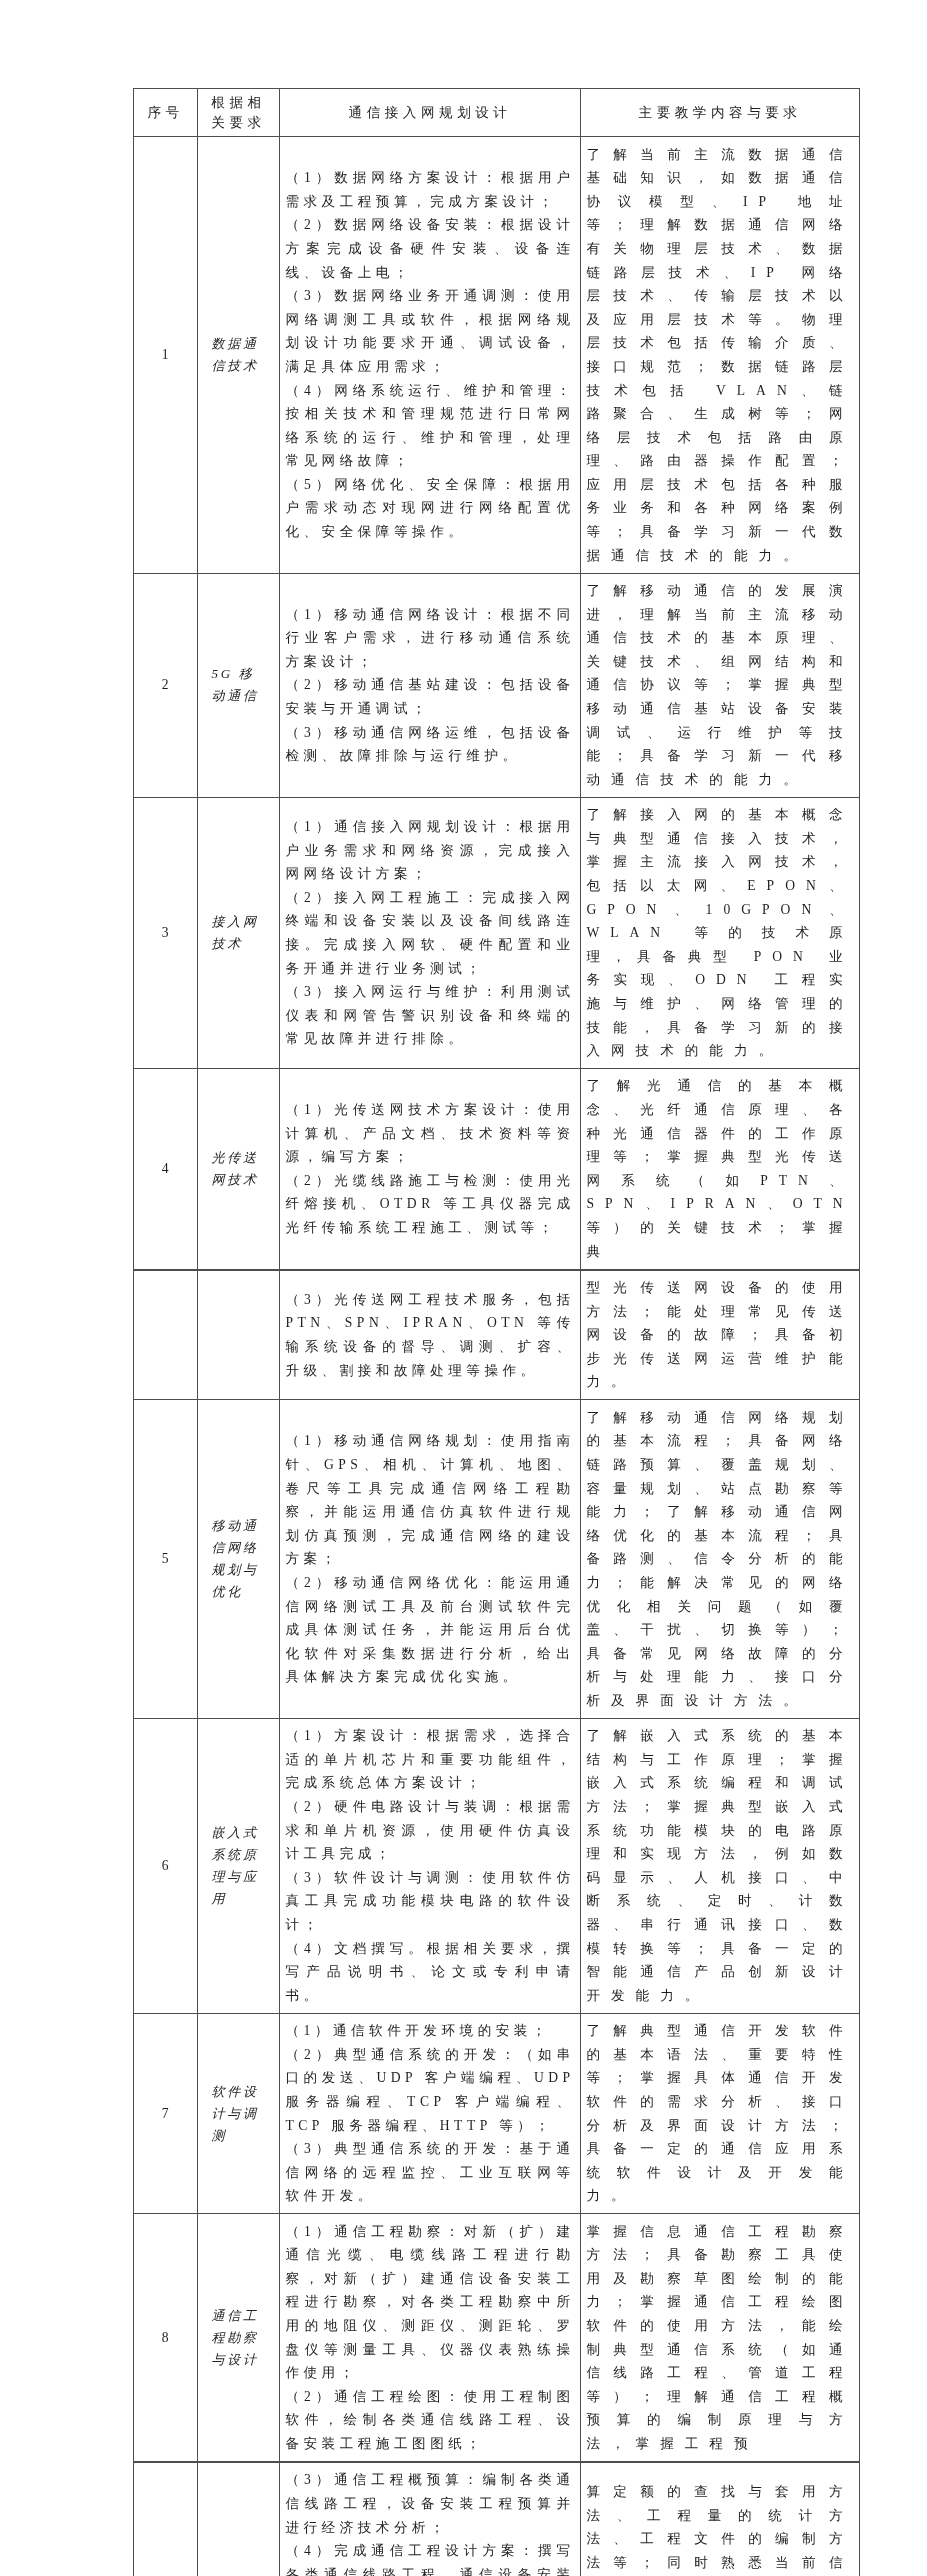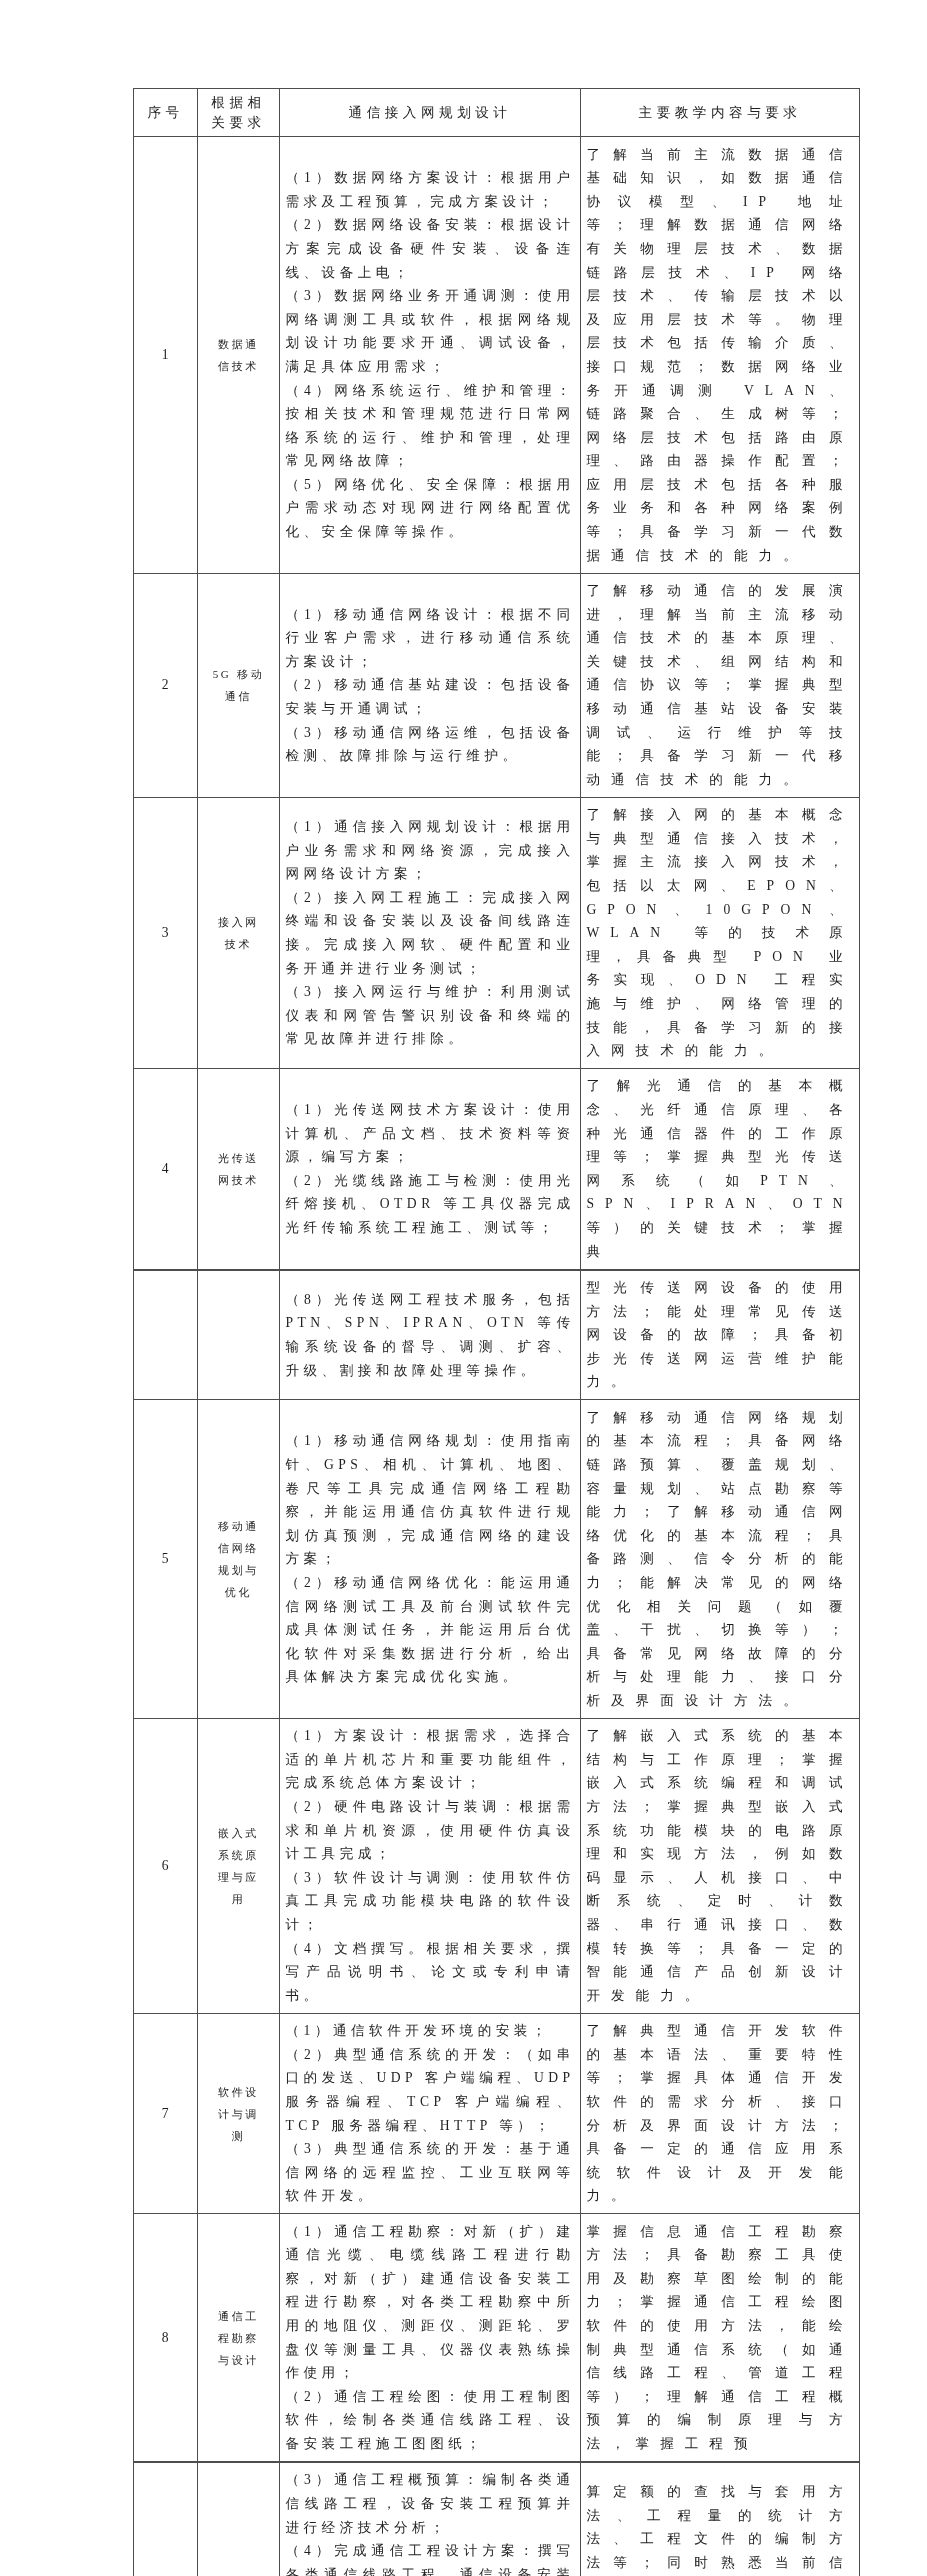--- a/index.html
+++ b/index.html
@@ -34,25 +34,25 @@
     line-height:20px;
     padding:3.6px 1.8px;
   }
   th.h-course { padding:3.6px 12.7px; }
   .c-num {
     text-align:center;
     font-size:13.6px;
     letter-spacing:0.9px;
   }
   .c-course {
-    text-align:center;
-    font-size:11px;
+    font-size:13px;
     letter-spacing:2.7px;
     line-height:22px;
     padding:3.6px 13.6px;
+    font-style:italic;
   }
   .c-tasks {
     font-size:13.6px;
     line-height:23.6px;
     letter-spacing:4.5px;
     text-align:justify;
     padding:5.4px 5.4px;
     white-space:pre-line;
   }
   .c-content {
@@ -86,21 +86,21 @@
     </thead>
     <tbody>
       <tr>
         <td class="c-num">1</td>
         <td class="c-course">数据通信技术</td>
         <td class="c-tasks">（1）数据网络方案设计：根据用户需求及工程预算，完成方案设计；
 （2）数据网络设备安装：根据设计方案完成设备硬件安装、设备连线、设备上电；
 （3）数据网络业务开通调测：使用网络调测工具或软件，根据网络规划设计功能要求开通、调试设备，满足具体应用需求；
 （4）网络系统运行、维护和管理：按相关技术和管理规范进行日常网络系统的运行、维护和管理，处理常见网络故障；
 （5）网络优化、安全保障：根据用户需求动态对现网进行网络配置优化、安全保障等操作。</td>
-        <td class="c-content">了解当前主流数据通信基础知识，如数据通信协议模型、IP 地址等；理解数据通信网络有关物理层技术、数据链路层技术、IP 网络层技术、传输层技术以及应用层技术等。物理层技术包括传输介质、接口规范；数据网络业务开通调测 VLAN、链路聚合、生成树等；网络层技术包括路由原理、路由器操作配置；应用层技术包括各种服务业务和各种网络案例等；具备学习新一代数据通信技术的能力。</td>
+        <td class="c-content">了解当前主流数据通信基础知识，如数据通信协议模型、IP 地址等；理解数据通信网络有关物理层技术、数据链路层技术、IP 网络层技术、传输层技术以及应用层技术等。物理层技术包括传输介质、接口规范；数据链路层技术包括 VLAN、链路聚合、生成树等；网络层技术包括路由原理、路由器操作配置；应用层技术包括各种服务业务和各种网络案例等；具备学习新一代数据通信技术的能力。</td>
       </tr>
       <tr>
         <td class="c-num">2</td>
         <td class="c-course">5G 移动通信</td>
         <td class="c-tasks">（1）移动通信网络设计：根据不同行业客户需求，进行移动通信系统方案设计；
 （2）移动通信基站建设：包括设备安装与开通调试；
 （3）移动通信网络运维，包括设备检测、故障排除与运行维护。</td>
         <td class="c-content">了解移动通信的发展演进，理解当前主流移动通信技术的基本原理、关键技术、组网结构和通信协议等；掌握典型移动通信基站设备安装调试、运行维护等技能；具备学习新一代移动通信技术的能力。</td>
       </tr>
       <tr>
@@ -114,21 +114,21 @@
       <tr>
         <td class="c-num">4</td>
         <td class="c-course">光传送网技术</td>
         <td class="c-tasks">（1）光传送网技术方案设计：使用计算机、产品文档、技术资料等资源，编写方案；
 （2）光缆线路施工与检测：使用光纤熔接机、OTDR 等工具仪器完成光纤传输系统工程施工、测试等；</td>
         <td class="c-content">了解光通信的基本概念、光纤通信原理、各种光通信器件的工作原理等；掌握典型光传送网系统（如PTN、SPN、IPRAN、OTN等）的关键技术；掌握典</td>
       </tr>
       <tr class="cont">
         <td class="c-num"></td>
         <td class="c-course"></td>
-        <td class="c-tasks">（8）光传送网工程技术服务，包括PTN、SPN、IPRAN、OTN 等传输系统设备的督导、调测、扩容、升级、割接和故障处理等操作。</td>
+        <td class="c-tasks">（3）光传送网工程技术服务，包括PTN、SPN、IPRAN、OTN 等传输系统设备的督导、调测、扩容、升级、割接和故障处理等操作。</td>
         <td class="c-content">型光传送网设备的使用方法；能处理常见传送网设备的故障；具备初步光传送网运营维护能力。</td>
       </tr>
       <tr>
         <td class="c-num">5</td>
         <td class="c-course">移动通信网络规划与优化</td>
         <td class="c-tasks">（1）移动通信网络规划：使用指南针、GPS、相机、计算机、地图、卷尺等工具完成通信网络工程勘察，并能运用通信仿真软件进行规划仿真预测，完成通信网络的建设方案；
 （2）移动通信网络优化：能运用通信网络测试工具及前台测试软件完成具体测试任务，并能运用后台优化软件对采集数据进行分析，给出具体解决方案完成优化实施。</td>
         <td class="c-content">了解移动通信网络规划的基本流程；具备网络链路预算、覆盖规划、容量规划、站点勘察等能力；了解移动通信网络优化的基本流程；具备路测、信令分析的能力；能解决常见的网络优化相关问题（如覆盖、干扰、切换等）；具备常见网络故障的分析与处理能力、接口分析及界面设计方法。</td>
       </tr>
       <tr>

